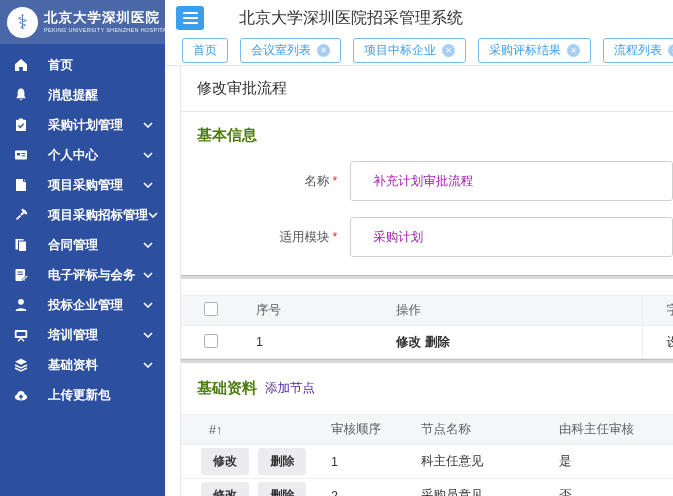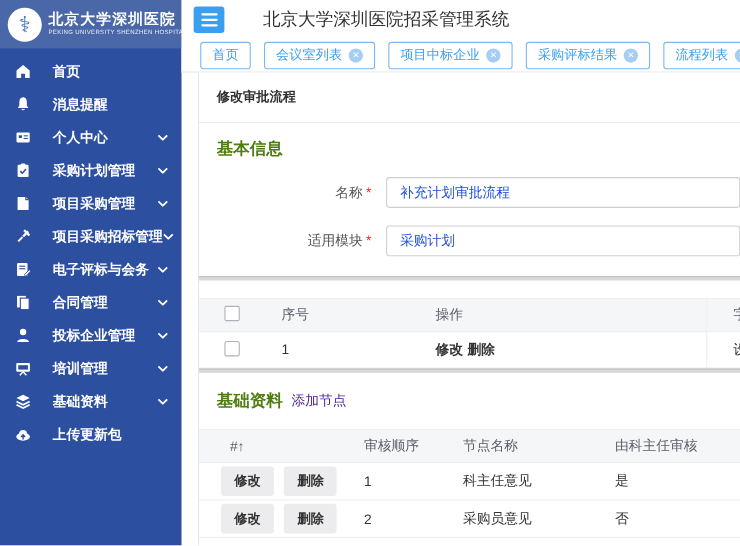--- a/index.html
+++ b/index.html
@@ -35,29 +35,29 @@
   .tab { display:inline-flex; align-items:center; gap:6px; height:25px; padding:0 10px;
     border:1px solid #79b9ef; border-radius:3px; margin-right:12px; font-size:12px;
     color:#3b9ff0; background:#fff; cursor:pointer; white-space:nowrap; }
   .tab-close { width:13px; height:13px; border-radius:50%; background:#a6cef4; color:#fff;
     font-size:8px; line-height:13px; text-align:center; display:inline-block; }
 
   
   .content { position:absolute; left:180px; top:66px; right:0; bottom:0; background:#fff;
     border-left:1px solid #e6e6e6; }
   .page-header { height:46px; border-bottom:1px solid #e8e8e8; display:flex; align-items:center; padding-left:16px; }
-  .page-title { font-size:12px; font-weight:bold; color:#303133; }
+  .page-title { font-size:15px; font-weight:normal; color:#303133; }
   .section-heading { font-size:15px; font-weight:bold; color:#4d7c0f; }
 
   .card-basic { padding:14px 0 18px 16px; }
   .form-row { display:flex; align-items:center; margin-top:16px; }
   .form-label { width:149px; text-align:right; font-size:12.5px; color:#555; }
   .req { color:#f12b2b; margin-left:3px; }
-  .form-input { margin-left:13px; width:340px; height:28px; border:1px solid #cfcfcf; border-radius:3px;
-    padding:0 12px; font-size:12.5px; color:#1d4ed8; font-family:inherit; }
+  .form-input { margin-left:13px; width:340px; height:40px; border:1px solid #cfcfcf; border-radius:3px;
+    padding:0 22px; font-size:12.5px; color:#a21caf; font-family:inherit; }
 
   .separator { height:4px; background:#d9d9d9; border-top:1px solid #c0c0c0; }
 
   .card-head { padding:12px 0 0 16px; display:flex; align-items:center; }
   .btn-add { margin-left:8px; padding:4px 12px; background:#fff; border:1px solid #8ec5f2;
     border-radius:3px; color:#3b9ff0; font-size:12px; cursor:pointer; font-family:inherit; }
   .link-add { margin-left:8px; color:#4c1d95; font-size:12.5px; cursor:pointer; }
 
   table.grid { width:100%; border-collapse:collapse; table-layout:fixed;margin-top:16px; }
   table.grid th { background:#f5f6f8; font-weight:normal; color:#5a5e66; font-size:12.5px;
@@ -112,43 +112,43 @@
             <path d="M8 1.5 C5.6 1.5 4.6 3.6 4.6 5.8 V9 L3.2 11.2 H12.8 L11.4 9 V5.8 C11.4 3.6 10.4 1.5 8 1.5 Z" fill="#fff"></path>
             <path d="M6.4 12.2 A1.7 1.7 0 0 0 9.6 12.2 Z" fill="#fff"></path>
           </svg>
         </span>
       <span class="mi-label">消息提醒</span>
     </div>
 
     <div class="menu-item">
       <span class="mi-icon">
           <svg width="16" height="16" viewBox="0 0 16 16">
+            <rect x="3" y="2.8" width="10" height="11.2" rx="1" fill="#fff"></rect>
+            <rect x="6" y="1.6" width="4" height="2.4" rx="0.8" fill="#fff"></rect>
+            <polyline points="5.4,8.6 7.3,10.4 10.6,6.6" stroke="#2c4fa0" stroke-width="1.4" fill="none"></polyline>
+          </svg>
+        </span>
+      <span class="mi-label">采购计划管理</span>
+      <span class="mi-caret">
+          <svg width="10" height="6" viewBox="0 0 10 6">
+            <polyline points="1,1 5,5 9,1" stroke="#fff" stroke-width="1.6" fill="none"></polyline>
+          </svg>
+        </span>
+    </div>
+
+    <div class="menu-item">
+      <span class="mi-icon">
+          <svg width="16" height="16" viewBox="0 0 16 16">
             <rect x="2" y="3.5" width="12" height="9" rx="1" fill="#fff"></rect>
             <rect x="4" y="6" width="3" height="2.4" fill="#2c4fa0"></rect>
             <rect x="8.5" y="6" width="3.8" height="1" fill="#2c4fa0"></rect>
             <rect x="8.5" y="8.4" width="3.8" height="1" fill="#2c4fa0"></rect>
           </svg>
         </span>
       <span class="mi-label">个人中心</span>
-      <span class="mi-caret">
-          <svg width="10" height="6" viewBox="0 0 10 6">
-            <polyline points="1,1 5,5 9,1" stroke="#fff" stroke-width="1.6" fill="none"></polyline>
-          </svg>
-        </span>
-    </div>
-
-    <div class="menu-item">
-      <span class="mi-icon">
-          <svg width="16" height="16" viewBox="0 0 16 16">
-            <rect x="3" y="2.8" width="10" height="11.2" rx="1" fill="#fff"></rect>
-            <rect x="6" y="1.6" width="4" height="2.4" rx="0.8" fill="#fff"></rect>
-            <polyline points="5.4,8.6 7.3,10.4 10.6,6.6" stroke="#2c4fa0" stroke-width="1.4" fill="none"></polyline>
-          </svg>
-        </span>
-      <span class="mi-label">采购计划管理</span>
       <span class="mi-caret">
           <svg width="10" height="6" viewBox="0 0 10 6">
             <polyline points="1,1 5,5 9,1" stroke="#fff" stroke-width="1.6" fill="none"></polyline>
           </svg>
         </span>
     </div>
 
     <div class="menu-item">
       <span class="mi-icon">
           <svg width="16" height="16" viewBox="0 0 16 16">
@@ -178,42 +178,42 @@
       <span class="mi-caret">
           <svg width="10" height="6" viewBox="0 0 10 6">
             <polyline points="1,1 5,5 9,1" stroke="#fff" stroke-width="1.6" fill="none"></polyline>
           </svg>
         </span>
     </div>
 
     <div class="menu-item">
       <span class="mi-icon">
           <svg width="16" height="16" viewBox="0 0 16 16">
+            <rect x="2.5" y="2" width="8" height="10.5" fill="#fff"></rect>
+            <rect x="5.5" y="4" width="8" height="10.5" fill="#fff" stroke="#2c4fa0" stroke-width="1"></rect>
+          </svg>
+        </span>
+      <span class="mi-label">合同管理</span>
+      <span class="mi-caret">
+          <svg width="10" height="6" viewBox="0 0 10 6">
+            <polyline points="1,1 5,5 9,1" stroke="#fff" stroke-width="1.6" fill="none"></polyline>
+          </svg>
+        </span>
+    </div>
+
+    <div class="menu-item">
+      <span class="mi-icon">
+          <svg width="16" height="16" viewBox="0 0 16 16">
             <rect x="2.5" y="2" width="9.5" height="12" rx="1" fill="#fff"></rect>
             <rect x="4.5" y="4.5" width="5.5" height="1" fill="#2c4fa0"></rect>
             <rect x="4.5" y="6.8" width="5.5" height="1" fill="#2c4fa0"></rect>
             <path d="M9 12.8 L13.6 8.2 L14.9 9.5 L10.3 14.1 Z" fill="#fff" stroke="#2c4fa0" stroke-width="0.8"></path>
           </svg>
         </span>
       <span class="mi-label">电子评标与会务</span>
-      <span class="mi-caret">
-          <svg width="10" height="6" viewBox="0 0 10 6">
-            <polyline points="1,1 5,5 9,1" stroke="#fff" stroke-width="1.6" fill="none"></polyline>
-          </svg>
-        </span>
-    </div>
-
-    <div class="menu-item">
-      <span class="mi-icon">
-          <svg width="16" height="16" viewBox="0 0 16 16">
-            <rect x="2.5" y="2" width="8" height="10.5" fill="#fff"></rect>
-            <rect x="5.5" y="4" width="8" height="10.5" fill="#fff" stroke="#2c4fa0" stroke-width="1"></rect>
-          </svg>
-        </span>
-      <span class="mi-label">合同管理</span>
       <span class="mi-caret">
           <svg width="10" height="6" viewBox="0 0 10 6">
             <polyline points="1,1 5,5 9,1" stroke="#fff" stroke-width="1.6" fill="none"></polyline>
           </svg>
         </span>
     </div>
 
     <div class="menu-item">
       <span class="mi-icon">
           <svg width="16" height="16" viewBox="0 0 16 16">

